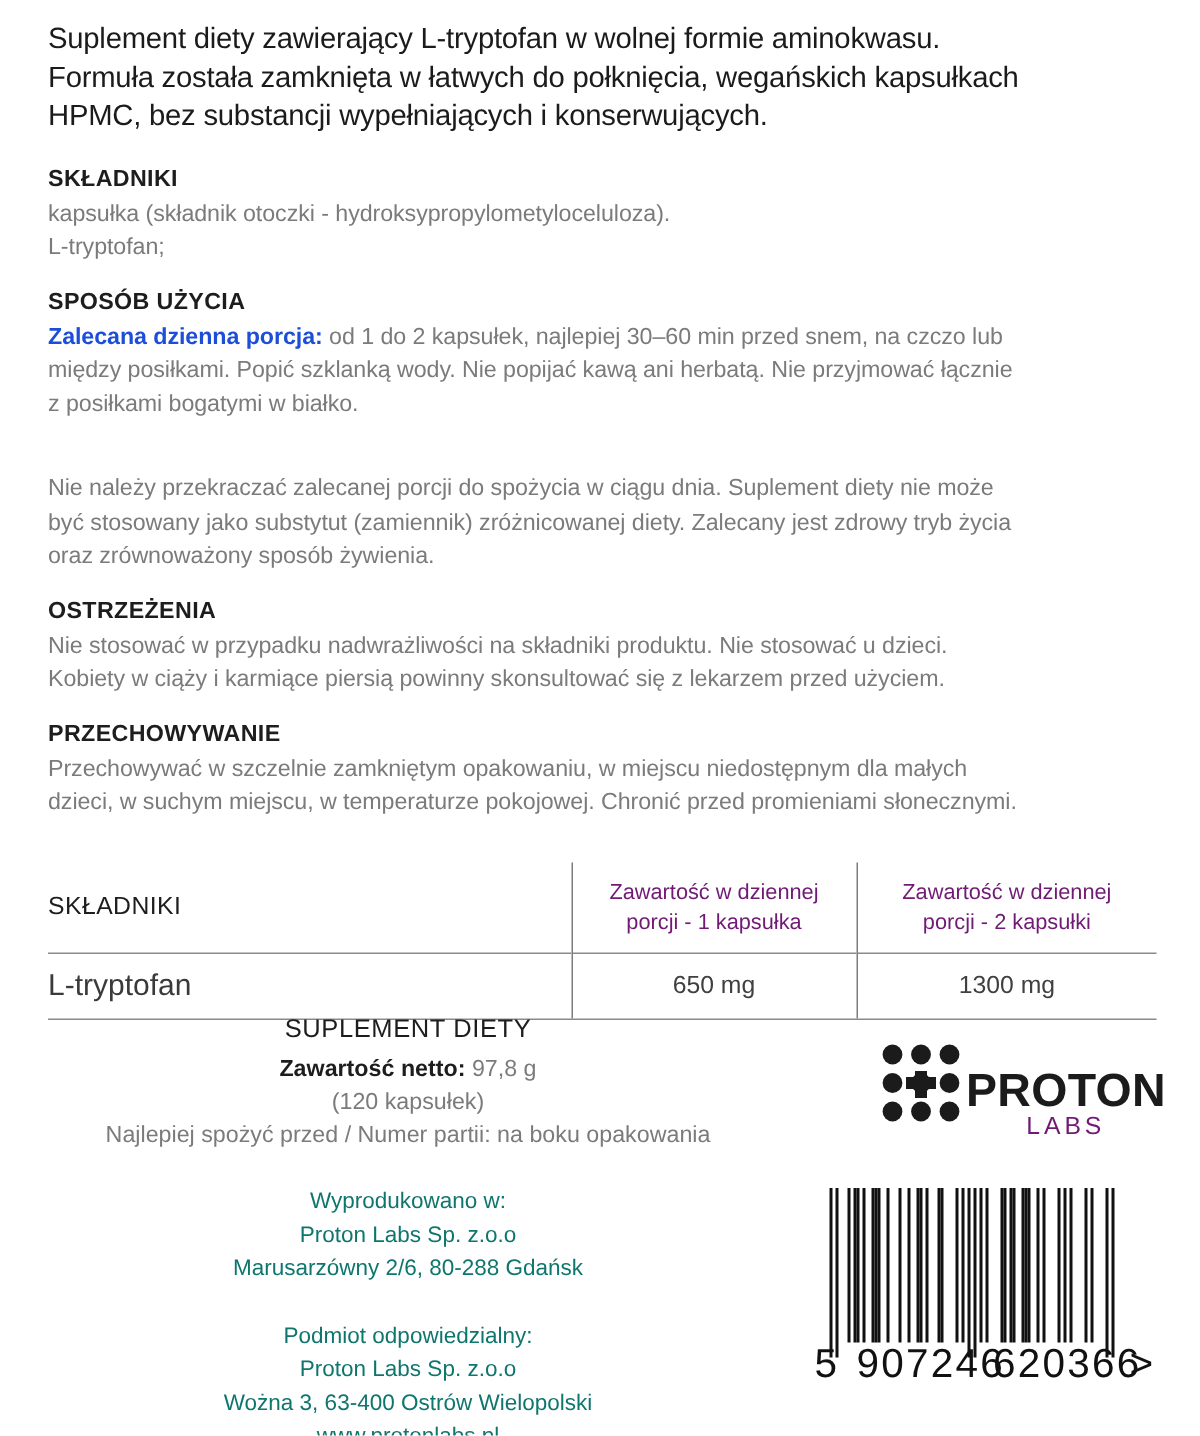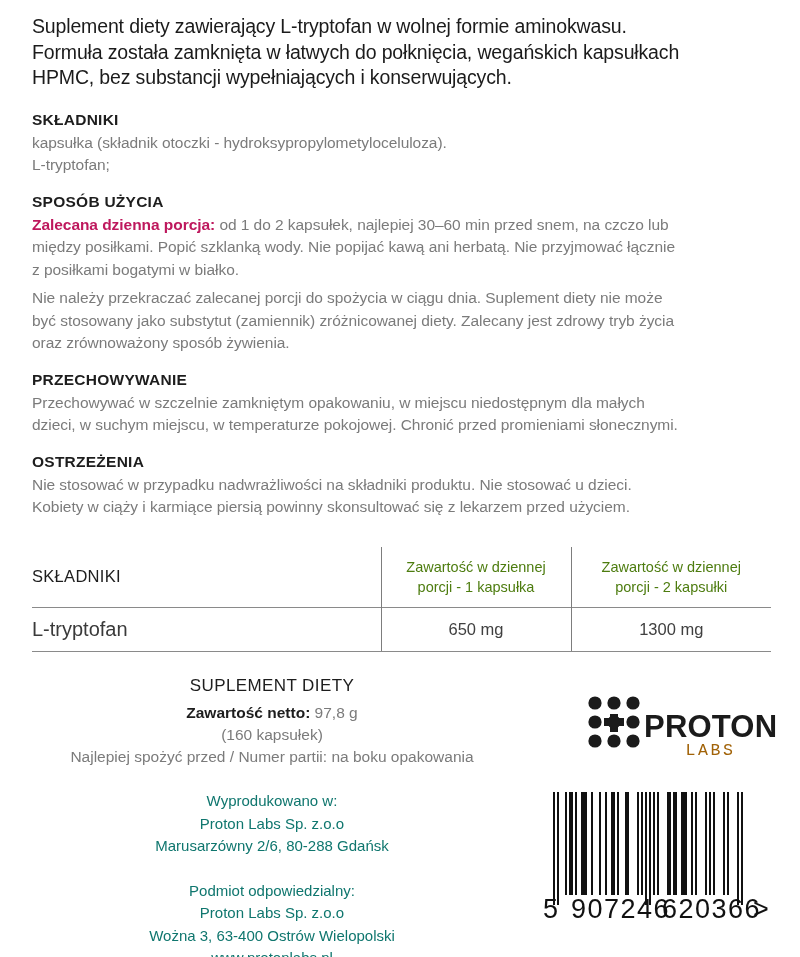--- a/index.html
+++ b/index.html
@@ -52,25 +52,25 @@
     font-size: 15.5px;
     line-height: 22.5px;
     color: #7b7b7b;
     letter-spacing: -0.05px;
     margin: 0;
     max-width: 744px;
   }
   .body-par { margin-bottom: 0; }
 
   .bold-lead {
-    color: #be185d;
+    color: #1d4ed8;
     font-weight: 700;
   }
 
-  .spacer-par { margin-top: 6px; }
+  .spacer-par { margin-top: 34px; }
 
   
   .nutri-wrap {
     margin-top: 28px;
     width: 739px;
     position: relative;
   }
   table.nutri {
     width: 739px;
     border-collapse: collapse;
@@ -90,21 +90,21 @@
     color: #1d1d1d;
     letter-spacing: 0.3px;
     text-align: left;
     font-weight: 400;
     height: 60px;
     padding-left: 4px;
   }
   .th-col {
     font-size: 14.5px;
     line-height: 20px;
-    color: #4d7c0f;
+    color: #701a75;
     text-align: center;
     font-weight: 400;
     height: 60px;
     border-left: 1.2px solid #7d7d7d;
     padding: 0 12px;
   }
   .td-name {
     font-size: 20px;
     color: #3a3a3a;
     text-align: left;
@@ -179,25 +179,24 @@
     font-weight: 700;
     letter-spacing: 0.2px;
     color: #1b1b1b;
     line-height: 30px;
     display: block;
   }
   .logo-labs {
     font-size: 16.5px;
     font-weight: 400;
     letter-spacing: 2.6px;
-    color: #a16207;
+    color: #701a75;
     line-height: 18px;
     display: block;
     margin-left: 3px;
-    font-family: Liberation Mono, monospace;
   }
 
   
   .barcode-wrap {
     position: absolute;
     left: 499px;
     top: 106px;
     width: 242px;
     height: 140px;
   }
@@ -216,27 +215,27 @@
     <p class="body-line">L-tryptofan;</p>
   </div>
 
   <div class="section">
     <p class="section-head">SPOSÓB UŻYCIA</p>
     <p class="body-par"><span class="bold-lead">Zalecana dzienna porcja:</span><span> od 1 do 2 kapsułek, najlepiej 30–60 min przed snem, na czczo lub między posiłkami. Popić szklanką wody. Nie popijać kawą ani herbatą. Nie przyjmować łącznie z posiłkami bogatymi w białko.</span></p>
     <p class="body-par spacer-par">Nie należy przekraczać zalecanej porcji do spożycia w ciągu dnia. Suplement diety nie może być stosowany jako substytut (zamiennik) zróżnicowanej diety. Zalecany jest zdrowy tryb życia oraz zrównoważony sposób żywienia.</p>
   </div>
 
   <div class="section">
+    <p class="section-head">OSTRZEŻENIA</p>
+    <p class="body-par">Nie stosować w przypadku nadwrażliwości na składniki produktu. Nie stosować u dzieci. Kobiety w ciąży i karmiące piersią powinny skonsultować się z lekarzem przed użyciem.</p>
+  </div>
+
+  <div class="section">
     <p class="section-head">PRZECHOWYWANIE</p>
     <p class="body-par">Przechowywać w szczelnie zamkniętym opakowaniu, w miejscu niedostępnym dla małych dzieci, w suchym miejscu, w temperaturze pokojowej. Chronić przed promieniami słonecznymi.</p>
-  </div>
-
-  <div class="section">
-    <p class="section-head">OSTRZEŻENIA</p>
-    <p class="body-par">Nie stosować w przypadku nadwrażliwości na składniki produktu. Nie stosować u dzieci. Kobiety w ciąży i karmiące piersią powinny skonsultować się z lekarzem przed użyciem.</p>
   </div>
 
   <div class="nutri-wrap">
     <table class="nutri">
       <colgroup>
           <col class="c1">
           <col class="c2">
           <col class="c3">
         </colgroup>
       <thead>
@@ -260,21 +259,21 @@
         </tr>
       </tbody>
     </table>
   </div>
 
   <div class="bottom">
 
     <div class="bottom-left">
       <p class="suplement-title">SUPLEMENT DIETY</p>
       <p class="netto"><span class="bold-lead">Zawartość netto:</span><span> 97,8 g</span></p>
-      <p class="netto">(160 kapsułek)</p>
+      <p class="netto">(120 kapsułek)</p>
       <p class="netto">Najlepiej spożyć przed / Numer partii: na boku opakowania</p>
 
       <p class="addr-block addr-gap">Wyprodukowano w:</p>
       <p class="addr-block">Proton Labs Sp. z.o.o</p>
       <p class="addr-block">Marusarzówny 2/6, 80-288 Gdańsk</p>
 
       <p class="addr-block addr-gap">Podmiot odpowiedzialny:</p>
       <p class="addr-block">Proton Labs Sp. z.o.o</p>
       <p class="addr-block">Wożna 3, 63-400 Ostrów Wielopolski</p>
       <p class="addr-block">www.protonlabs.pl</p>

